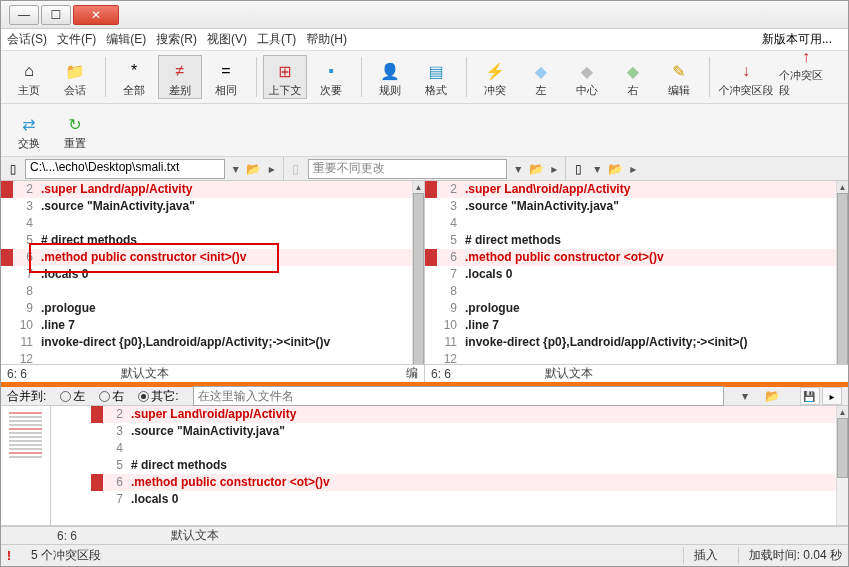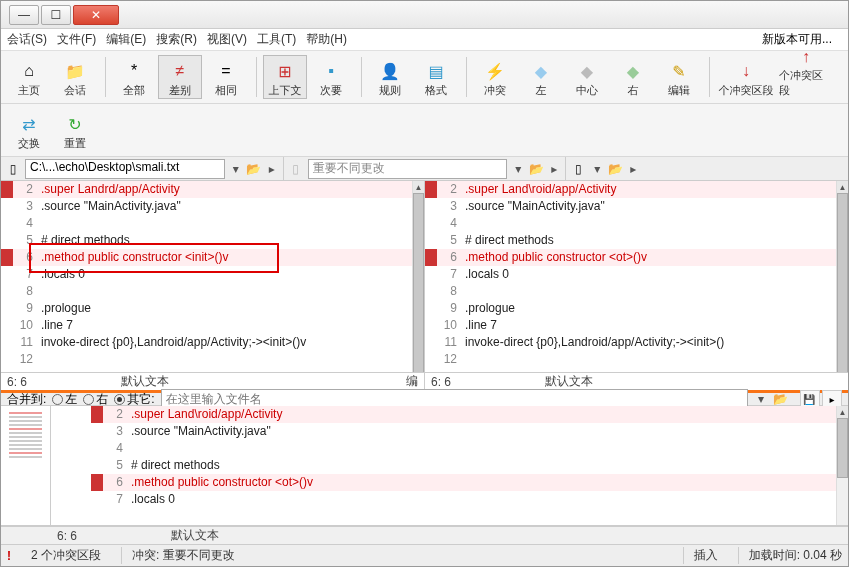--- a/index.html
+++ b/index.html
@@ -37,34 +37,34 @@
 
 .compare { flex: 1; display: flex; min-height: 0; }
 .pane { flex: 1; display: flex; flex-direction: column; min-width: 0; border-right: 1px solid #ccc; background: #fff; }
 .pane:last-child { border-right: none; }
 .code-area { flex: 1; overflow: hidden; position: relative; font-family: Consolas, monospace; font-size: 12px; line-height: 17px; }
 .rows { position: absolute; top: 0; left: 0; right: 12px; }
 .row { display: flex; height: 17px; white-space: pre; }
 .ln { width: 26px; text-align: right; padding-right: 6px; color: #888; }
 .gut { width: 12px; }
 .gut.diff { background: #c33; }
-.txt { flex: 1; color: #222; overflow: hidden; padding-left: 2px; }
+.txt { flex: 1; color: #222; overflow: hidden; padding-left: 2px; font-weight: bold; }
 .row.diff { background: #ffeef0; }
 .row.diff .txt { color: #c00; }
 .redbox { position: absolute; border: 2px solid #d00; pointer-events: none; }
  .vscroll { position: absolute; top: 0; right: 0; width: 12px; height: 100%; background: #f0f0f0; border-left: 1px solid #ddd; }
  .vscroll .thumb { background: #c8c8c8; border: 1px solid #aaa; }
  .arrow-btn { height: 12px; display:flex; align-items:center; justify-content:center; font-size:8px; color:#555; background:#e8e8e8; }
 .status-mini { height: 18px; display: flex; align-items: center; border-top: 1px solid #ccc; font-size: 11px; color: #444; }
 .status-mini .c1 { width: 120px; padding-left: 6px; }
 .status-mini .c2 { flex: 1; }
 .status-mini .c3 { width: 30px; text-align: right; padding-right: 6px; }
 
 
-.merge-header { height: 16px; background: #eee; border-top: 3px solid #f97316; border-bottom: 1px solid #ccc; display: flex; align-items: center; padding: 0 6px; gap: 6px; }
+.merge-header { height: 24px; background: #eee; border-top: 5px solid #f97316; border-bottom: 1px solid #ccc; display: flex; align-items: center; padding: 0 6px; gap: 14px; }
 .merge-header input[type=text] { flex: 1; height: 20px; border: 1px solid #aaa; padding: 0 4px; color: #4c1d95; }
 .radio-group { display: flex; align-items: center; gap: 2px; }
 .radio { width: 11px; height: 11px; border: 1px solid #666; border-radius: 50%; display: inline-block; }
 .radio.sel::after { content: ""; display: block; width: 5px; height: 5px; background: #333; border-radius: 50%; margin: 2px; }
 .merge-body { height: 120px; display: flex; background: #fff; border-bottom: 1px solid #ccc; }
 .merge-thumb { width: 50px; border-right: 1px solid #ccc; background: #fff; padding: 4px; }
 .tline { height: 2px; margin: 2px 4px; }
 .tline.n { background: #ccc; }
 .tline.d { background: #e99; }
 .merge-code { flex: 1; position: relative; font-family: Consolas, monospace; font-size: 12px; line-height: 17px; overflow: hidden; }
@@ -317,18 +317,17 @@
   </div>
 </div>
 <div class="merge-status">
   <div style="width:50px"></div>
   <div class="c1" style="width:120px;padding-left:6px">6: 6</div>
   <div class="c2" style="flex:1">默认文本</div>
 </div>
 
 <div class="statusbar">
   <span class="warn">!</span>
-  <span>2 个冲突区段</span>
-  <span class="seg">冲突: 重要不同更改</span>
+  <span>5 个冲突区段</span>
   <span style="flex:1"></span>
   <span class="seg">插入</span>
   <span class="seg">加载时间: 0.04 秒</span>
 </div>
 
 </body></html>

